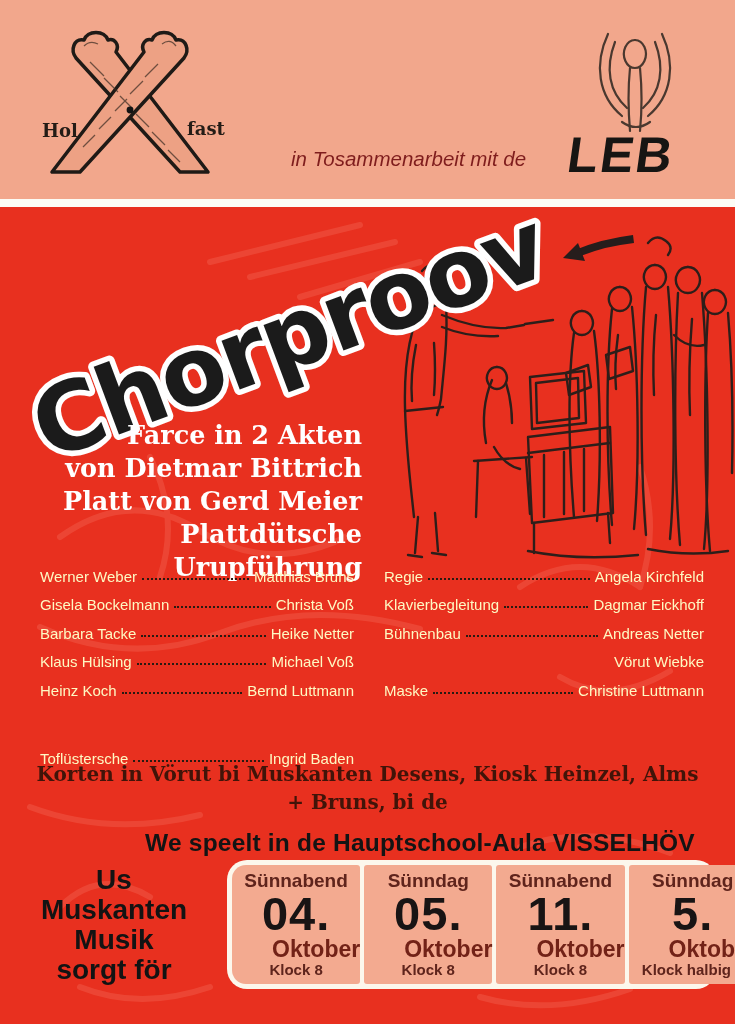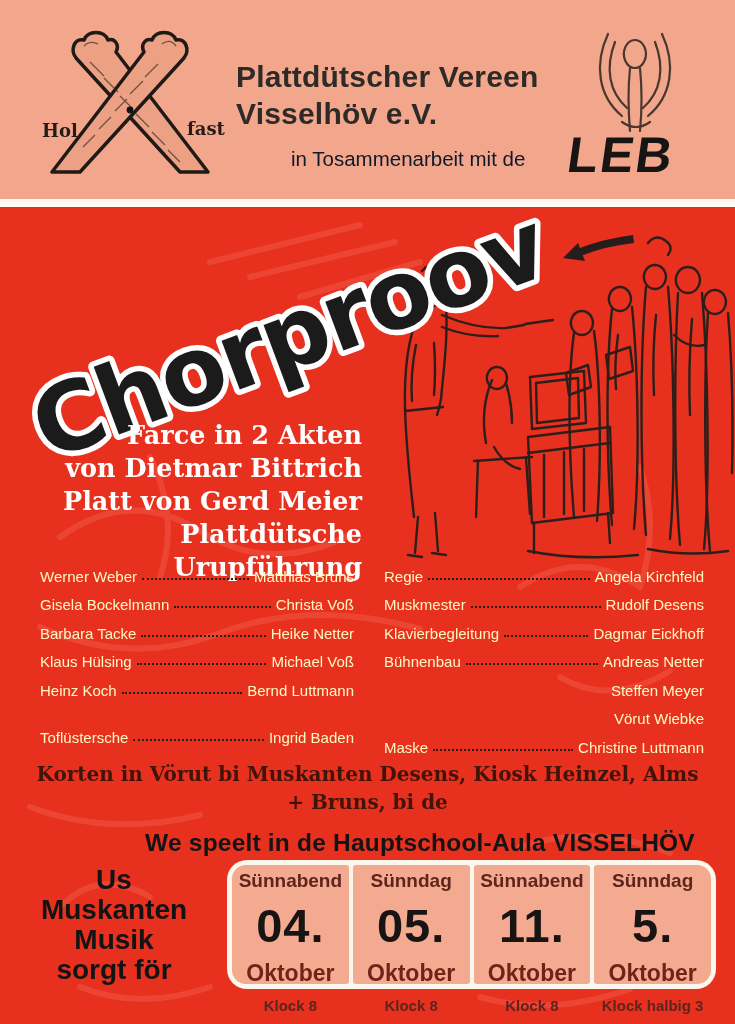--- a/index.html
+++ b/index.html
@@ -8,62 +8,62 @@
     font-family:"Liberation Sans",sans-serif;
     background:var(--poster-red,#e8301f);
   }
   
   .header{position:absolute;left:0;top:0;width:735px;height:199px;background:var(--header-bg,#f2a78c);}
   .holfast{position:absolute;left:30px;top:22px;width:200px;height:162px;}
   .hf-word{position:absolute;font-family:"DejaVu Serif",serif;font-weight:bold;font-size:18px;color:#241c16;}
   .hf-hol{left:12px;top:98px;}
   .hf-fast{left:157px;top:96px;}
   .org{position:absolute;left:236px;top:58px;font-weight:bold;font-size:30px;line-height:37px;color:#2e2a27;letter-spacing:.2px;}
-  .coop{position:absolute;left:291px;top:147px;font-size:20.5px;color:#0f172a;}
+  .coop{position:absolute;left:291px;top:147px;font-size:20.5px;color:#7f1d1d;font-style:italic;}
   .leb{position:absolute;left:562px;top:26px;width:164px;height:164px;}
   .leb-fig{position:absolute;left:16px;top:0px;}
   .leb-word{position:absolute;left:6px;top:100px;font-weight:bold;font-size:50px;color:#171513;transform:skewX(-8deg);letter-spacing:2px;font-family:"Liberation Sans",sans-serif;}
   .stripe{position:absolute;left:0;top:199px;width:735px;height:8px;background:#fcfcf5;}
   
   .red{position:absolute;left:0;top:207px;width:735px;height:817px;background:var(--poster-red,#e8301f);}
   .watermark{position:absolute;left:0;top:0;}
   .illu{position:absolute;left:378px;top:8px;}
   .title-svg{position:absolute;left:14px;top:6px;}
   .title-svg text{
     font-family:"DejaVu Sans",sans-serif;font-weight:bold;font-size:95px;letter-spacing:-2px;
     fill:#1b1b1b;stroke:#ffffff;stroke-width:11px;paint-order:stroke fill;stroke-linejoin:round;
   }
   .credits{position:absolute;left:20px;top:212px;width:342px;text-align:right;
     font-family:"DejaVu Serif",serif;font-weight:bold;font-size:25.5px;line-height:33px;color:#ffffff;}
   .cast{position:absolute;top:349px;font-size:15px;color:#fef9c3;}
   .cast-l{left:40px;width:314px;}
   .cast-r{left:384px;width:320px;}
   .cast-row{display:flex;align-items:flex-end;height:28.5px;}
-  .cast-row.gap{margin-top:19px;}
+  .cast-row.gap{margin-top:40px;}
   .role{white-space:nowrap;}
   .leader{flex:1;border-bottom:2.6px dotted #2a1a12;margin:0 5px 5px 5px;min-width:12px;}
   .cname{white-space:nowrap;}
   .cast-row.only-name{justify-content:flex-end;}
   .tickets{position:absolute;left:25px;top:553px;width:685px;text-align:center;
     font-family:"DejaVu Serif",serif;font-weight:bold;font-size:20px;line-height:28px;color:#411409;}
   .venue{position:absolute;left:130px;top:622px;width:580px;text-align:center;
     font-weight:bold;font-size:24.5px;color:#141414;letter-spacing:.2px;}
   
   .music{position:absolute;left:28px;top:658px;width:172px;text-align:center;
     font-weight:bold;font-size:28px;line-height:30px;color:#131313;}
   .dates{position:absolute;left:227px;top:653px;width:489px;height:129px;
     background:#fcf7ec;border-radius:20px;padding:5px;box-sizing:border-box;
     display:flex;gap:4px;}
   .card{flex:1;background:var(--card-bg,#f3aa90);border-radius:3px;
-    display:flex;flex-direction:column;align-items:center;justify-content:flex-start;padding-top:5px;gap:12px;}
+    display:flex;flex-direction:column;align-items:center;justify-content:flex-start;padding-top:5px;}
   .card:first-child{border-radius:14px 3px 3px 14px;}
   .card:last-child{border-radius:3px 14px 14px 3px;}
   .c-day{font-weight:bold;font-size:19px;color:var(--maroon-text,#5f241c);line-height:21px;}
   .c-num{font-weight:bold;font-size:47px;color:#181414;line-height:46px;letter-spacing:1px;}
-  .c-month{font-weight:bold;font-size:23px;color:var(--month-text,#722217);line-height:24px;}
+  .c-month{font-weight:bold;font-size:23px;color:var(--month-text,#722217);line-height:24px;margin-left:40px;}
   .c-time{font-weight:bold;font-size:15px;color:var(--maroon-text,#5f241c);line-height:17px;}
 </style>
 </head>
 <body>
 
 <div class="poster">
 
   <div class="header">
 
     <div class="holfast">
@@ -76,24 +76,20 @@
           <path d="M60,40 l14,14 M74,56 l14,14 M90,74 l13,13 M106,92 l13,13 M122,110 l13,13 M138,128 l12,12"></path>
           <path d="M128,42 l-13,13 M113,59 l-13,13 M97,77 l-12,12 M81,95 l-12,12 M65,113 l-12,12"></path>
           <path d="M54,24 q6,-6 14,-2 M132,22 q8,-6 14,2"></path>
         </g>
         <circle cx="100" cy="88" r="3.4" fill="#141414"></circle>
       </svg>
       <span class="hf-word hf-hol">Hol</span>
       <span class="hf-word hf-fast">fast</span>
     </div>
 
-    <div class="org">
-      <div>Plattdütscher Vereen</div>
-      <div>Visselhöv e.V.</div>
-    </div>
 
     <div class="coop">in Tosammenarbeit mit de</div>
 
     <div class="leb">
       <svg class="leb-fig" width="116" height="110" viewBox="0 0 116 110">
         <g stroke="#4a382f" stroke-width="2.2" fill="none" stroke-linecap="round">
           <path d="M30,8 C16,38 20,70 44,90"></path>
           <path d="M37,16 C27,42 31,66 49,82"></path>
           <path d="M84,8 C98,38 94,70 70,90"></path>
           <path d="M77,16 C87,42 83,66 65,82"></path>
@@ -228,36 +224,28 @@
       </div>
     </div>
 
     <div class="cast cast-r">
       <div class="cast-row">
         <span class="role">Regie</span>
         <span class="leader"></span>
         <span class="cname">Angela Kirchfeld</span>
       </div>
       <div class="cast-row">
-        <span class="role">Muskmester</span>
-        <span class="leader"></span>
-        <span class="cname">Rudolf Desens</span>
-      </div>
-      <div class="cast-row">
         <span class="role">Klavierbegleitung</span>
         <span class="leader"></span>
         <span class="cname">Dagmar Eickhoff</span>
       </div>
       <div class="cast-row">
         <span class="role">Bühnenbau</span>
         <span class="leader"></span>
         <span class="cname">Andreas Netter</span>
-      </div>
-      <div class="cast-row only-name">
-        <span class="cname">Steffen Meyer</span>
       </div>
       <div class="cast-row only-name">
         <span class="cname">Vörut Wiebke</span>
       </div>
       <div class="cast-row">
         <span class="role">Maske</span>
         <span class="leader"></span>
         <span class="cname">Christine Luttmann</span>
       </div>
     </div>

